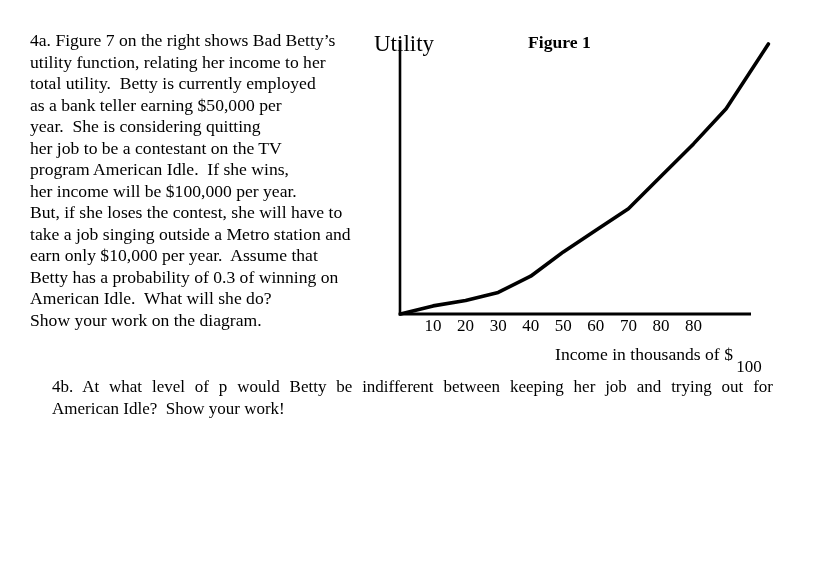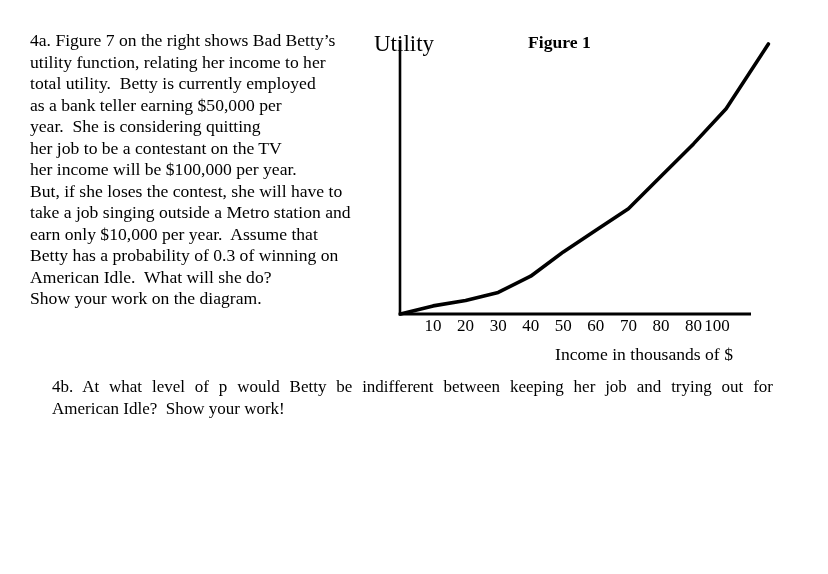--- a/index.html
+++ b/index.html
@@ -78,20 +78,21 @@
 
 <div class="page">
 
   <div class="q4a">
       <div class="q-line">4a. Figure 7 on the right shows Bad Betty’s</div>
       <div class="q-line">utility function, relating her income to her</div>
       <div class="q-line">total utility.  Betty is currently employed</div>
       <div class="q-line">as a bank teller earning $50,000 per</div>
       <div class="q-line">year.  She is considering quitting</div>
       <div class="q-line">her job to be a contestant on the TV</div>
+      <div class="q-line">program American Idle.  If she wins,</div>
       <div class="q-line">her income will be $100,000 per year.</div>
       <div class="q-line">But, if she loses the contest, she will have to</div>
       <div class="q-line">take a job singing outside a Metro station and</div>
       <div class="q-line">earn only $10,000 per year.  Assume that</div>
       <div class="q-line">Betty has a probability of 0.3 of winning on</div>
       <div class="q-line">American Idle.  What will she do?</div>
       <div class="q-line">Show your work on the diagram.</div>
     </div>
 
   <div class="chart">
@@ -108,21 +109,21 @@
     <div class="ticks">
         <span class="tick" style="left: 433.06px;">10</span>
         <span class="tick" style="left: 465.62px; text-align: center;">20</span>
         <span class="tick" style="left: 498.18px;">30</span>
         <span class="tick" style="left: 530.74px;">40</span>
         <span class="tick" style="left: 563.3px;">50</span>
         <span class="tick" style="left: 595.86px;">60</span>
         <span class="tick" style="left: 628.42px;">70</span>
         <span class="tick" style="left: 660.98px;">80</span>
         <span class="tick" style="left: 693.54px;">80</span>
-        <span class="tick" style="left: 717px;">100</span>
+        <span class="tick" style="left: 749px; margin-top: 41px;">100</span>
       </div>
 
     <div class="x-label">Income in thousands of $</div>
   </div>
 
   <div class="q4b">
     <div class="q4b-line1">4b. At what level of p would Betty be indifferent between keeping her job and trying out for</div>
     <div class="q4b-line2">American Idle?  Show your work!</div>
   </div>
 

